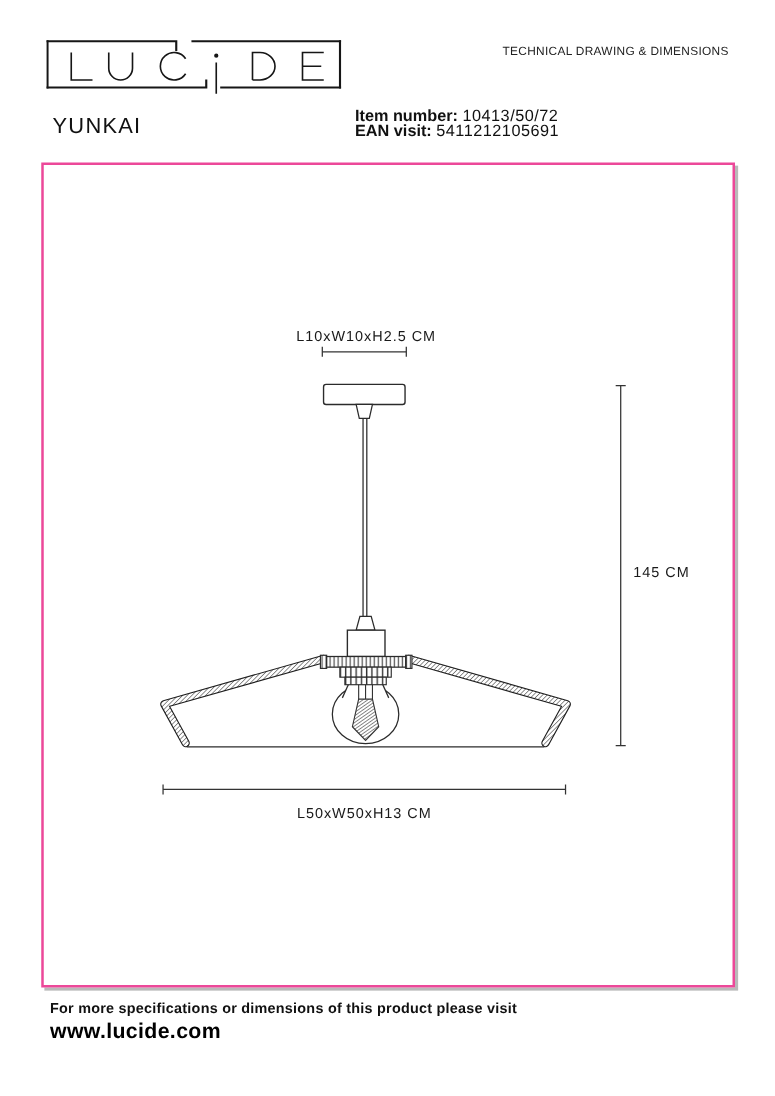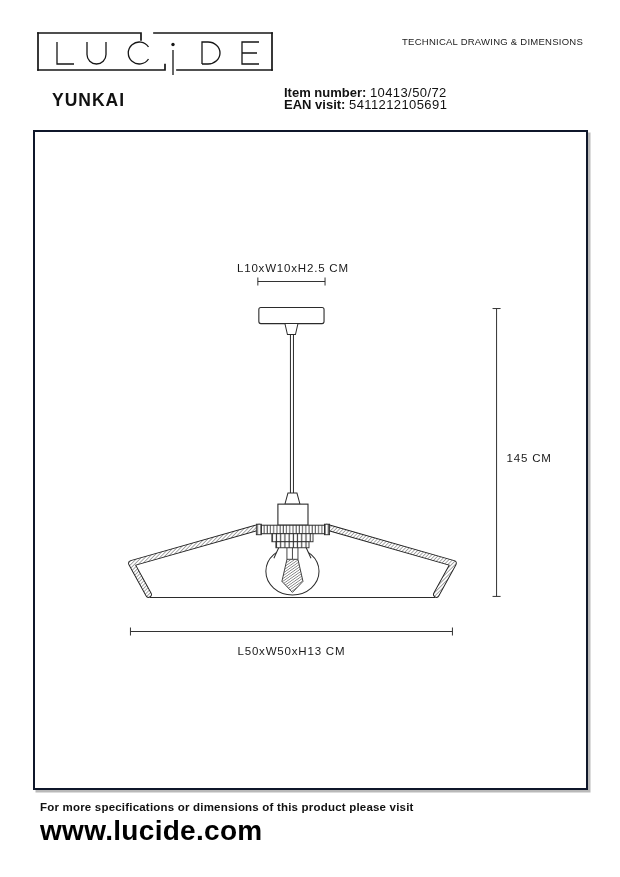--- a/index.html
+++ b/index.html
@@ -7,37 +7,37 @@
     width:620px;height:877px;position:relative;background:#ffffff;
     font-family:"Liberation Sans", sans-serif;color:#1a1a1a;overflow:hidden;
   }
   .abs{position:absolute;}
   
   .doc-title{
     top:36px;right:37px;font-size:9.5px;font-weight:500;letter-spacing:.25px;color:#222;margin-left:44px;
   }
   .logo{top:31px;left:37px;width:237px;height:48px;}
   .product-name{
-    top:90px;left:52px;font-size:17.5px;font-weight:700;letter-spacing:1px;color:#111;
+    top:90px;left:42px;font-size:17.5px;font-weight:400;letter-spacing:1px;color:#111;
   }
   .codes{top:87px;left:284px;font-size:13px;line-height:11.5px;color:#111;}
   .codes .row{white-space:nowrap;}
   .codes .lbl{font-weight:700;}
   .codes .val{font-weight:500;letter-spacing:.4px;}
   
   .frame{
     top:130px;left:33px;width:551px;height:656px;
-    border:2px solid #0f172a;background:#fff;
+    border:2px solid #ec4899;background:#fff;
     box-shadow:2.5px 2.5px 0 #b9b9b9;
   }
   .frame svg{display:block;width:100%;height:100%;}
   
   .footer{left:40px;top:801px;width:540px;}
   .footer .note{font-size:11.5px;font-weight:700;color:#111;letter-spacing:.2px;}
-  .footer .url{font-size:28px;font-weight:700;color:#000;letter-spacing:.3px;margin-top:2px;}
+  .footer .url{font-size:17px;font-weight:700;color:#000;letter-spacing:.3px;margin-top:2px;}
   text{font-family:"Liberation Sans", sans-serif;}
 </style>
 </head>
 <body>
 
 <svg class="abs logo" viewBox="0 0 237 48">
   <title>LUCIDE</title>
   <g stroke="#161616" stroke-width="1.7" fill="none" stroke-linecap="square">
     <path d="M1,2 H104 V9"></path>
     <path d="M117,2 H235"></path>

